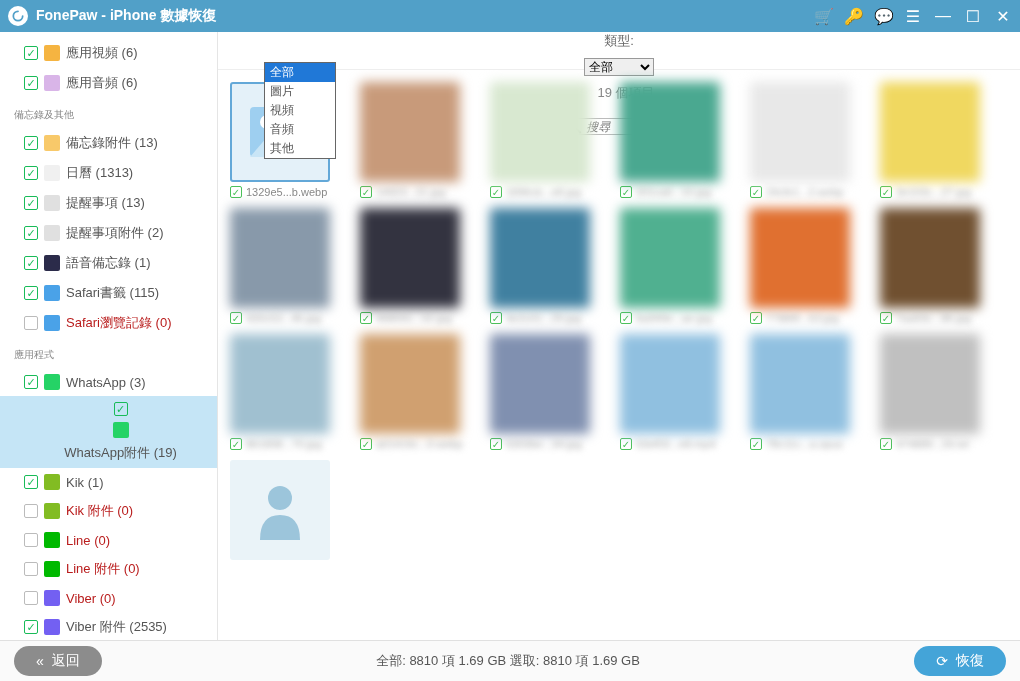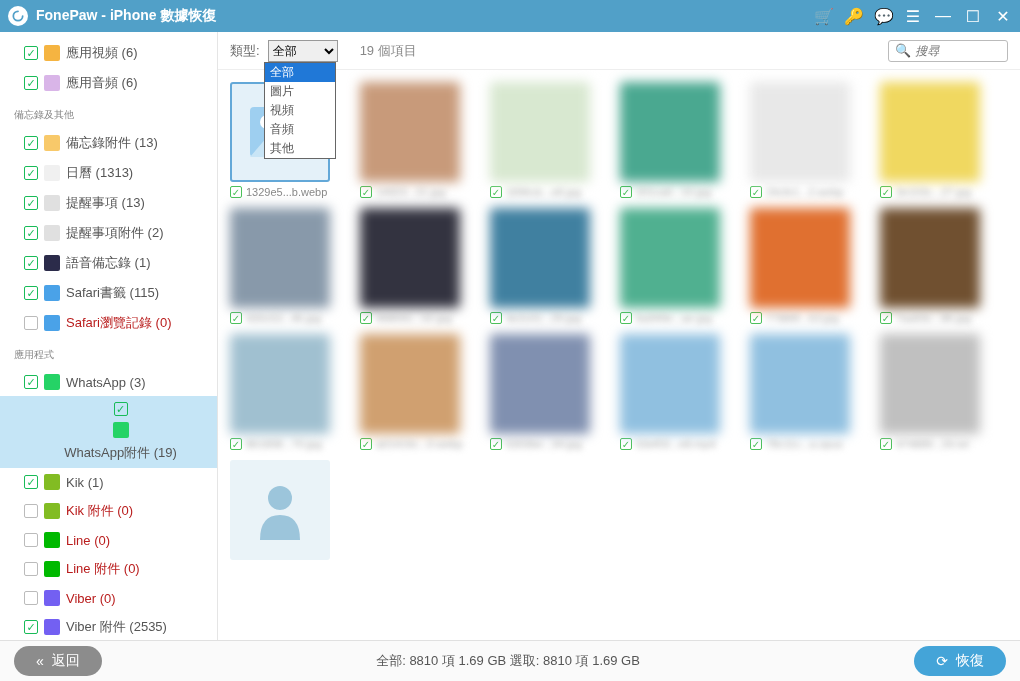--- a/index.html
+++ b/index.html
@@ -15,21 +15,21 @@
 .side-group-title { padding: 10px 14px 6px; color: #888; font-size: 10px; }
 .side-item { display: flex; align-items: center; padding: 6px 0 6px 24px; cursor: pointer; gap: 6px; }
 .side-item.selected { background: #c5e5f6; flex-direction: column; }
 .side-item .chk { width: 14px; height: 14px; border: 1px solid #bbb; border-radius: 2px; display: flex; align-items: center; justify-content: center; font-size: 11px; color: #18bb58; flex-shrink: 0; }
 .side-item .chk.checked { border-color: #18bb58; }
 .side-item .chk.checked::after { content: "✓"; }
 .side-item .ico { width: 16px; height: 16px; border-radius: 2px; flex-shrink: 0; display: flex; align-items: center; justify-content: center; font-size: 10px; color: #fff; }
 .side-item .lbl { font-size: 13px; color: #555; }
 .side-item.disabled .lbl { color: #b91c1c; }
 .content { flex: 1; display: flex; flex-direction: column; position: relative; }
-.toolbar { height: 38px; display: flex; align-items: center; padding: 8px 12px; gap: 8px; border-bottom: 1px solid #eee; }
+.toolbar { height: 38px; display: flex; align-items: center; padding: 0 12px; gap: 8px; border-bottom: 1px solid #eee; flex-direction: column; }
 .toolbar .type-label { color: #666; }
 .toolbar select { width: 70px; height: 22px; border: 1px solid #999; font-size: 12px; }
 .toolbar .count { margin-left: 14px; color: #888; }
 .toolbar .spacer { flex: 1; }
 .searchbox { width: 120px; height: 22px; border: 1px solid #bbb; border-radius: 3px; display: flex; align-items: center; padding: 0 6px; gap: 4px; }
 .searchbox input { border: none; outline: none; width: 80px; font-size: 12px; font-style: italic; color: #999; }
 .dropdown-panel { position: absolute; top: 30px; left: 46px; width: 72px; background: #fff; border: 1px solid #666; z-index: 10; font-size: 12px; }
 .dropdown-panel .opt { padding: 1px 5px; cursor: pointer; }
 .dropdown-panel .opt.sel { background: #2078d7; color: #fff; }
 .grid { flex: 1; overflow-y: auto; padding: 12px 0 0 4px; }

